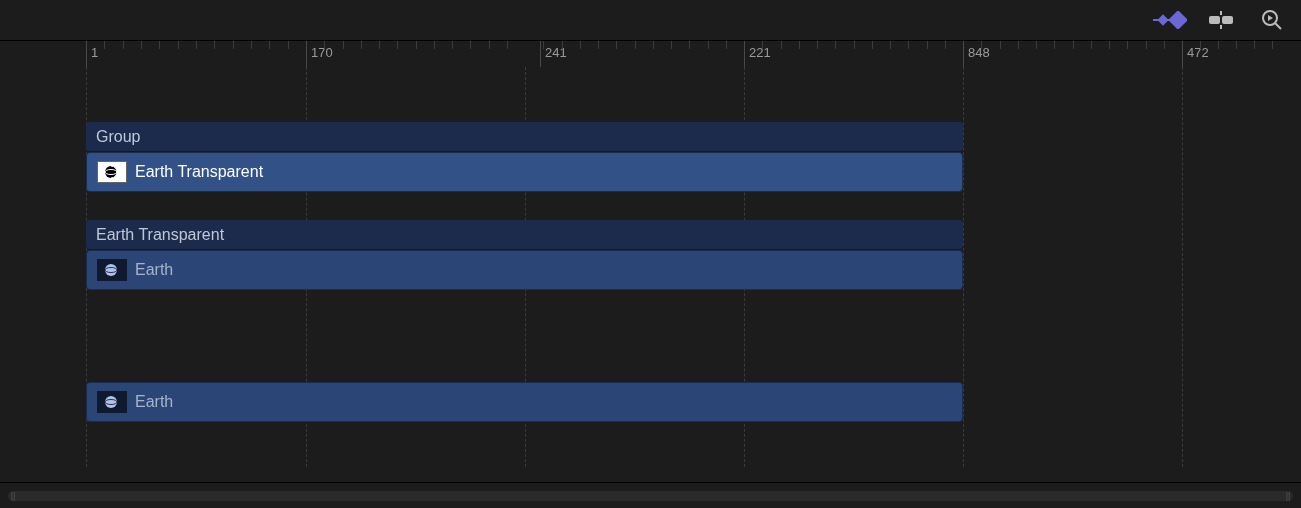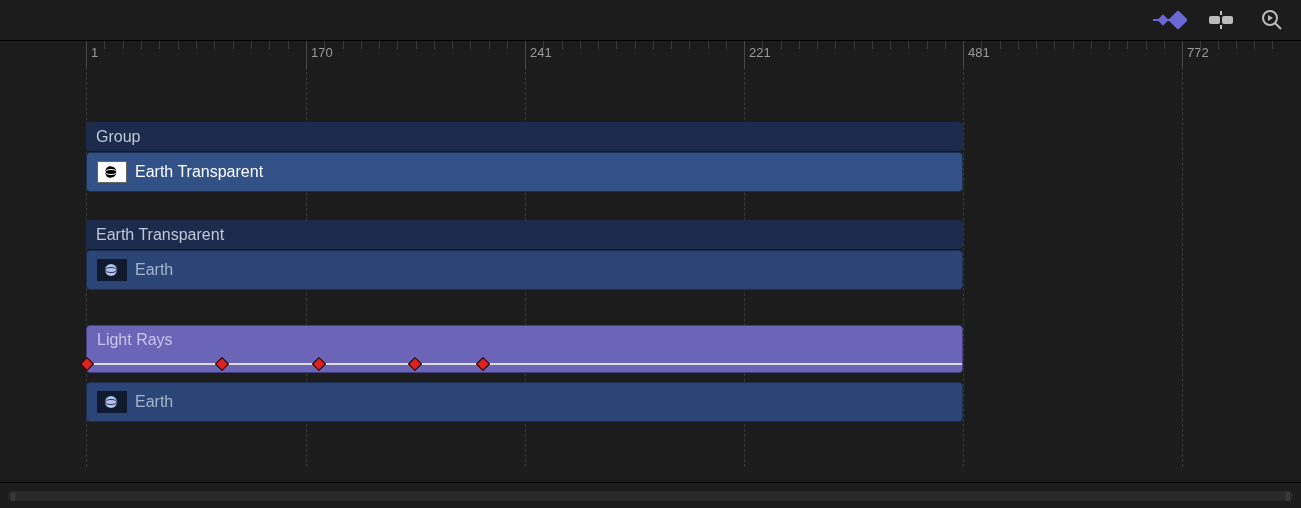--- a/index.html
+++ b/index.html
@@ -173,21 +173,21 @@
     <div class="minor" style="left: 342.5px;"></div>
     <div class="minor" style="left: 360.75px;"></div>
     <div class="minor" style="left: 379px;"></div>
     <div class="minor" style="left: 397.25px;"></div>
     <div class="minor" style="left: 415.5px;"></div>
     <div class="minor" style="left: 433.75px;"></div>
     <div class="minor" style="left: 452px;"></div>
     <div class="minor" style="left: 470.25px;"></div>
     <div class="minor" style="left: 488.5px;"></div>
     <div class="minor" style="left: 506.75px;"></div>
-    <div class="major" style="left: 525px;">
+    <div class="major" style="left: 540px;">
       <span class="num">241</span>
     </div>
     <div class="minor" style="left: 543.25px;"></div>
     <div class="minor" style="left: 561.5px;"></div>
     <div class="minor" style="left: 579.75px;"></div>
     <div class="minor" style="left: 598px;"></div>
     <div class="minor" style="left: 616.25px;"></div>
     <div class="minor" style="left: 634.5px;"></div>
     <div class="minor" style="left: 652.75px;"></div>
     <div class="minor" style="left: 671px;"></div>
@@ -202,35 +202,35 @@
     <div class="minor" style="left: 798.75px;"></div>
     <div class="minor" style="left: 817px;"></div>
     <div class="minor" style="left: 835.25px;"></div>
     <div class="minor" style="left: 853.5px;"></div>
     <div class="minor" style="left: 871.75px;"></div>
     <div class="minor" style="left: 890px;"></div>
     <div class="minor" style="left: 908.25px;"></div>
     <div class="minor" style="left: 926.5px;"></div>
     <div class="minor" style="left: 944.75px;"></div>
     <div class="major" style="left: 963px;">
-      <span class="num">481</span>
+      <span class="num">848</span>
     </div>
     <div class="minor" style="left: 981.25px;"></div>
     <div class="minor" style="left: 999.5px;"></div>
     <div class="minor" style="left: 1017.75px;"></div>
     <div class="minor" style="left: 1036px;"></div>
     <div class="minor" style="left: 1054.25px;"></div>
     <div class="minor" style="left: 1072.5px;"></div>
     <div class="minor" style="left: 1090.75px;"></div>
     <div class="minor" style="left: 1109px;"></div>
     <div class="minor" style="left: 1127.25px;"></div>
     <div class="minor" style="left: 1145.5px;"></div>
     <div class="minor" style="left: 1163.75px;"></div>
     <div class="major" style="left: 1182px;">
-      <span class="num">772</span>
+      <span class="num">472</span>
     </div>
     <div class="minor" style="left: 1200px;"></div>
     <div class="minor" style="left: 1218px;"></div>
     <div class="minor" style="left: 1236px;"></div>
     <div class="minor" style="left: 1254px;"></div>
     <div class="minor" style="left: 1272px;"></div>
   </div>
 
 <div class="tracks">
   <div class="vline" style="left:86px"></div>
@@ -262,30 +262,20 @@
   <div class="block clip-bar" style="top:183px">
     <div class="thumb dark">
       <svg width="22" height="16">
           <circle cx="10" cy="8" r="6" fill="#a9c6e8"></circle>
           <ellipse cx="10" cy="8" rx="6" ry="2.5" fill="none" stroke="#425" stroke-width="1"></ellipse>
         </svg>
     </div>
     <span class="txt dim">Earth</span>
   </div>
 
-  <div class="block filter-bar" style="top:258px">
-    <span class="txt">Light Rays</span>
-    <div class="kf-row">
-      <div class="kf" style="left:0px"></div>
-      <div class="kf" style="left:135px"></div>
-      <div class="kf" style="left:232px"></div>
-      <div class="kf" style="left:328px"></div>
-      <div class="kf" style="left:396px"></div>
-    </div>
-  </div>
 
   <div class="block clip-bar" style="top:315px">
     <div class="thumb dark">
       <svg width="22" height="16">
           <circle cx="10" cy="8" r="6" fill="#a9c6e8"></circle>
           <ellipse cx="10" cy="8" rx="6" ry="2.5" fill="none" stroke="#425" stroke-width="1"></ellipse>
         </svg>
     </div>
     <span class="txt dim">Earth</span>
   </div>

